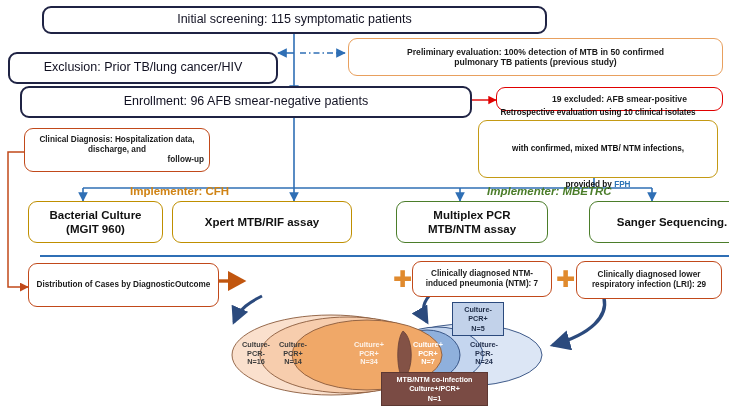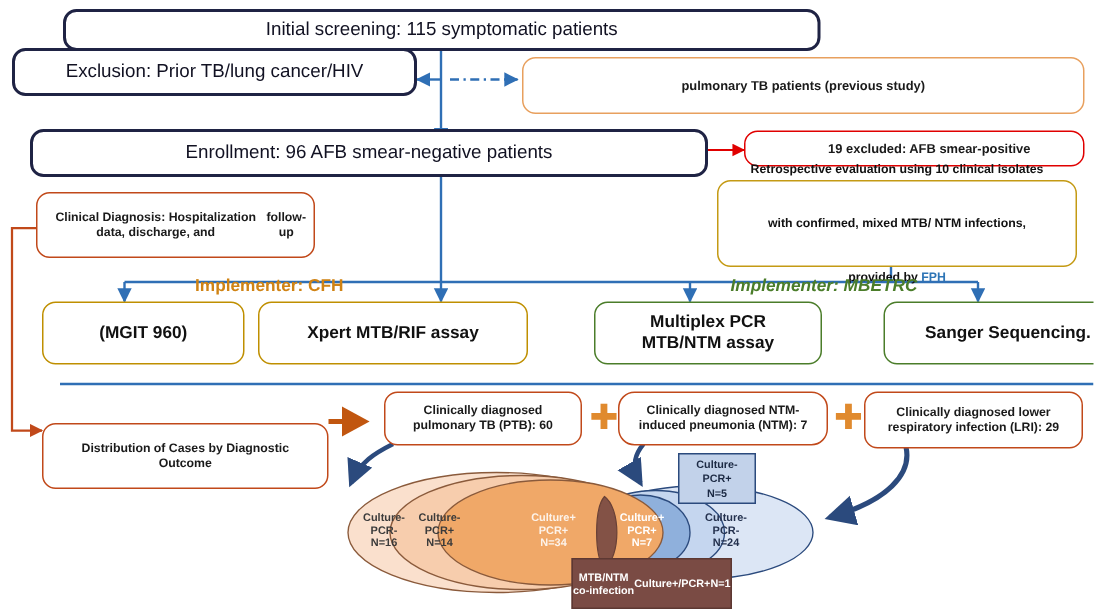--- a/index.html
+++ b/index.html
@@ -119,82 +119,80 @@
     <ellipse cx="348" cy="355" rx="88" ry="38" fill="#f7cdad" stroke="#8a5a3b" stroke-width="0.9"></ellipse>
     <ellipse cx="367" cy="355" rx="75" ry="35" fill="#f0a868" stroke="#8a5a3b" stroke-width="0.9"></ellipse>
 
     <path d="M403,331 C414,339 414,371 403,379 C396,371 396,339 403,331 Z" fill="#7a4b44" stroke="#5d3832" stroke-width="0.8" opacity="0.92"></path>
   </svg>
 
   <div class="box navy t12" style="left:42px;top:6px;width:505px;height:28px;">
     <span>Initial screening: 115 symptomatic patients</span>
   </div>
 
-  <div class="box navy t12" style="left:8px;top:32px;width:270px;height:32px;">
+  <div class="box navy t12" style="left:8px;top:52px;width:270px;height:32px;">
     <span>Exclusion: Prior TB/lung cancer/HIV</span>
   </div>
 
   <div class="box orange t9" style="left:348px;top:38px;width:375px;height:38px;padding:2px 6px;flex-direction:column;">
+    <span>Preliminary evaluation: 100% detection of MTB in 50 confirmed</span>
     <span>pulmonary TB patients (previous study)</span>
   </div>
 
   <div class="box navy t12" style="left:20px;top:86px;width:452px;height:32px;">
     <span>Enrollment: 96 AFB smear-negative patients</span>
   </div>
 
   <div class="box red t9" style="left:496px;top:87px;width:227px;height:24px;">
     <span>19 excluded: AFB smear-positive</span>
   </div>
 
-  <div class="box rust t8" style="left:24px;top:128px;width:186px;height:44px;padding:2px 5px;flex-direction:row;">
+  <div class="box rust t8" style="left:24px;top:128px;width:186px;height:44px;padding:2px 5px;flex-direction:column;align-items:flex-end;">
     <span>Clinical Diagnosis: Hospitalization data, discharge, and</span>
     <span>follow-up</span>
   </div>
 
   <div class="box goldthin t8" style="left:478px;top:120px;width:240px;height:58px;padding:2px 6px;flex-direction:column;">
     <span>Retrospective evaluation using 10 clinical isolates</span>
     <span>with confirmed, mixed MTB/ NTM infections,</span>
     <span>
       <span>provided by </span><span class="fph">FPH</span>
     </span>
   </div>
 
   <div class="impl impl-cfh" style="left:130px;top:185px;">Implementer: CFH</div>
   <div class="impl impl-mb" style="left:487px;top:185px;">Implementer: MBETRC</div>
 
   <div class="box gold t11" style="left:28px;top:201px;width:135px;height:42px;flex-direction:column;">
+    <span>Bacterial Culture</span>
     <span>(MGIT 960)</span>
   </div>
 
   <div class="box gold t11" style="left:172px;top:201px;width:180px;height:42px;flex-direction:column;">
     <span>Xpert MTB/RIF assay</span>
   </div>
 
   <div class="box olive t11" style="left:396px;top:201px;width:152px;height:42px;flex-direction:column;">
     <span>Multiplex PCR</span>
     <span>MTB/NTM assay</span>
   </div>
 
   <div class="box olive t11" style="left:589px;top:201px;width:166px;height:42px;flex-direction:column;">
     <span>Sanger Sequencing.</span>
   </div>
 
-  <div class="box rust t8" style="left:28px;top:263px;width:191px;height:44px;padding:2px 6px;flex-direction:column;margin-top:19px;">
+  <div class="box rust t8" style="left:28px;top:263px;width:191px;height:44px;padding:2px 6px;flex-direction:row;">
     <span>Distribution of Cases by Diagnostic</span>
     <span>Outcome</span>
   </div>
 
-  <div class="box rust t8" style="left:256px;top:261px;width:132px;height:36px;padding:2px 4px;flex-direction:column;">
-    <span>Clinically diagnosed</span>
-    <span>pulmonary TB (PTB): 60</span>
-  </div>
 
   <div class="plus" style="left:393px;top:268px;">✚</div>
 
-  <div class="box rust t8" style="left:412px;top:261px;width:140px;height:36px;padding:2px 4px;flex-direction:column;border-radius:11px;">
+  <div class="box rust t8" style="left:412px;top:261px;width:140px;height:36px;padding:2px 4px;flex-direction:column;">
     <span>Clinically diagnosed NTM-</span>
     <span>induced pneumonia (NTM): 7</span>
   </div>
 
   <div class="plus" style="left:556px;top:268px;">✚</div>
 
   <div class="box rust t8" style="left:576px;top:261px;width:146px;height:36px;padding:18px 4px;flex-direction:column;">
     <span>Clinically diagnosed lower</span>
     <span>respiratory infection (LRI): 29</span>
   </div>
@@ -228,19 +226,19 @@
     <div>PCR-</div>
     <div>N=24</div>
   </div>
 
   <div class="pcrbox" style="left:452px;top:302px;width:52px;height:34px;flex-direction:column;">
     <div>Culture-</div>
     <div>PCR+</div>
     <div>N=5</div>
   </div>
 
-  <div class="cobox" style="left:381px;top:372px;width:107px;height:34px;flex-direction:row;">
+  <div class="cobox" style="left:381px;top:372px;width:107px;height:34px;flex-direction:column;">
     <div>MTB/NTM co-infection</div>
     <div>Culture+/PCR+</div>
     <div>N=1</div>
   </div>
 
 </div>
 
 </body></html>

